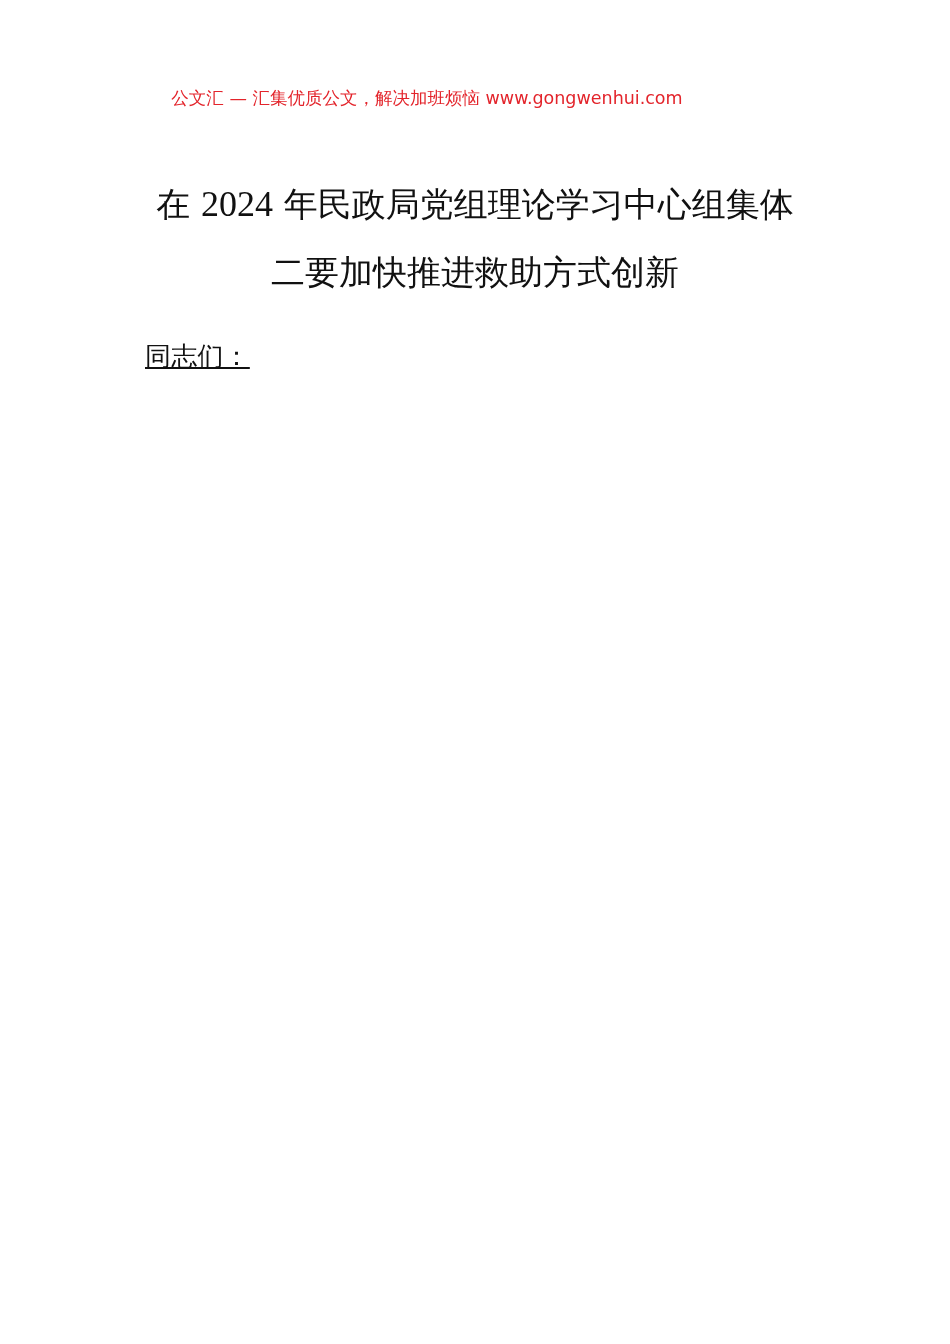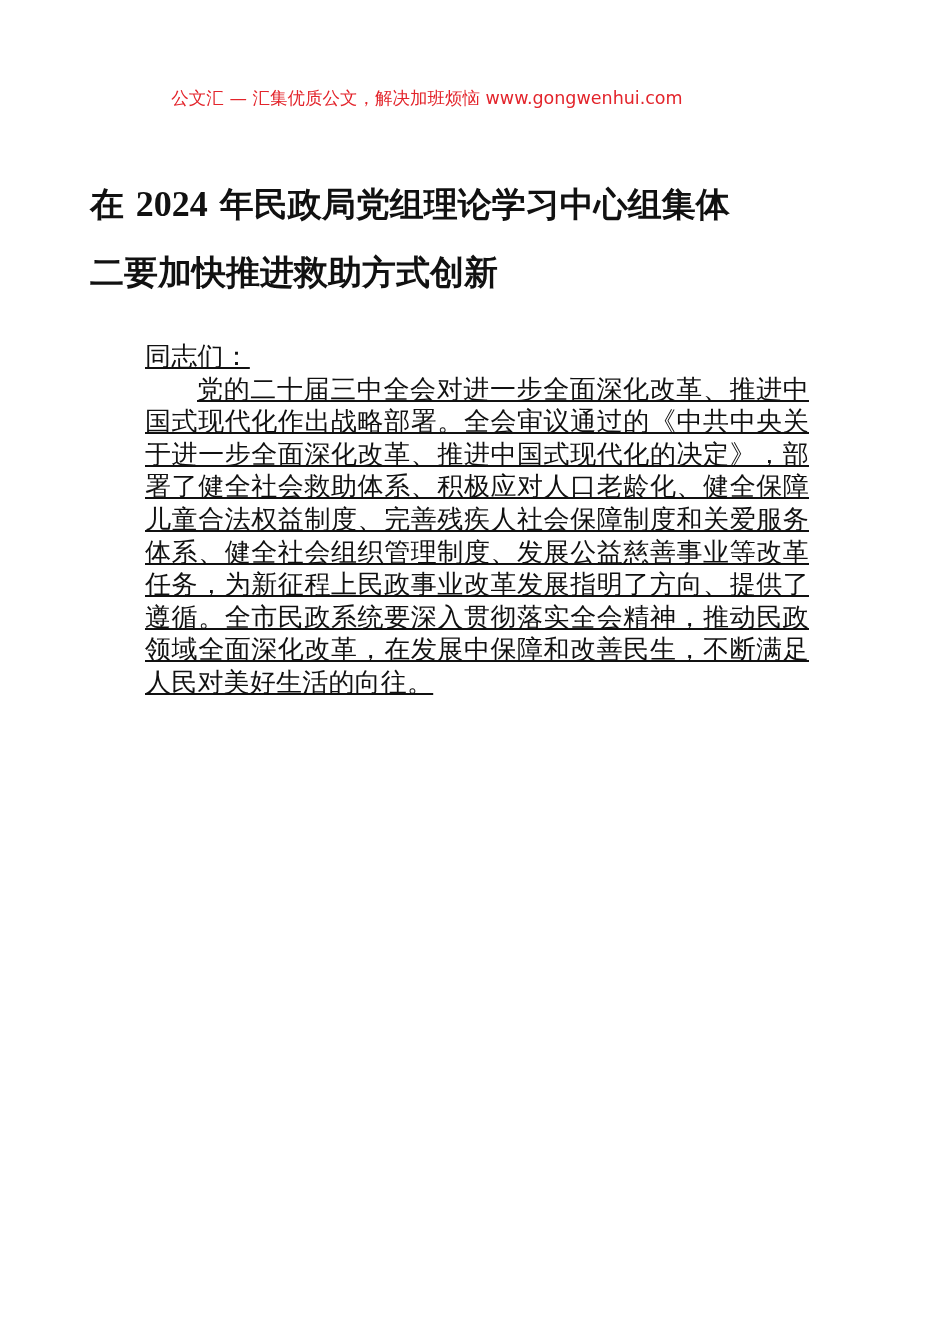--- a/index.html
+++ b/index.html
@@ -3,23 +3,23 @@
   <meta charset="utf-8">
   <style>
     html, body { margin: 0; padding: 0; background: #ffffff; }
     body { width: 950px; height: 1344px; position: relative; overflow: hidden; }
     .header {
       position: absolute; left: 0; top: 86px; width: 854px; text-align: center;
       color: #e3242b; font-family: "DejaVu Sans", "Liberation Sans", sans-serif;
       font-size: 17.5px; line-height: 24px; white-space: nowrap;
     }
     .title {
-      position: absolute; left: 90px; width: 750px; 
+      position: absolute; left: 100px; width: 750px; text-align: center;
       color: #111; font-family: "DejaVu Sans", "Liberation Sans", sans-serif;
-      font-size: 34px; line-height: 40px; white-space: nowrap; font-weight: bold;
+      font-size: 34px; line-height: 40px; white-space: nowrap;
     }
     .title .num { font-family: "Liberation Serif", "DejaVu Serif", serif; font-size: 36px; }
     .t1 { top: 184px; }
     .t2 { top: 252px; }
     .body {
       position: absolute; left: 145px; top: 340px; width: 664px;
       color: #111; font-family: "DejaVu Sans", "Liberation Sans", sans-serif;
       font-size: 26px; line-height: 32.6px; letter-spacing: 0.2px;
       text-align: justify; text-justify: inter-character;
       word-break: break-all; line-break: anywhere;
@@ -30,14 +30,13 @@
 </head>
 <body>
 
 <div class="header">公文汇 — 汇集优质公文，解决加班烦恼 www.gongwenhui.com</div>
 
 <div class="title t1"><span>在 </span><span class="num">2024</span><span> 年民政局党组理论学习中心组集体</span></div>
 <div class="title t2">二要加快推进救助方式创新</div>
 
 <div class="body">
   <p>同志们：</p>
-  <p class="indent">党的二十届三中全会对进一步全面深化改革、推进中国式现代化作出战略部署。全会审议通过的《中共中央关于进一步全面深化改革、推进中国式现代化的决定》，部署了健全社会救助体系、积极应对人口老龄化、健全保障儿童合法权益制度、完善残疾人社会保障制度和关爱服务体系、健全社会组织管理制度、发展公益慈善事业等改革任务，为新征程上民政事业改革发展指明了方向、提供了遵循。全市民政系统要深入贯彻落实全会精神，推动民政领域全面深化改革，在发展中保障和改善民生，不断满足人民对美好生活的向往。</p>
 </div>
 
 </body></html>

